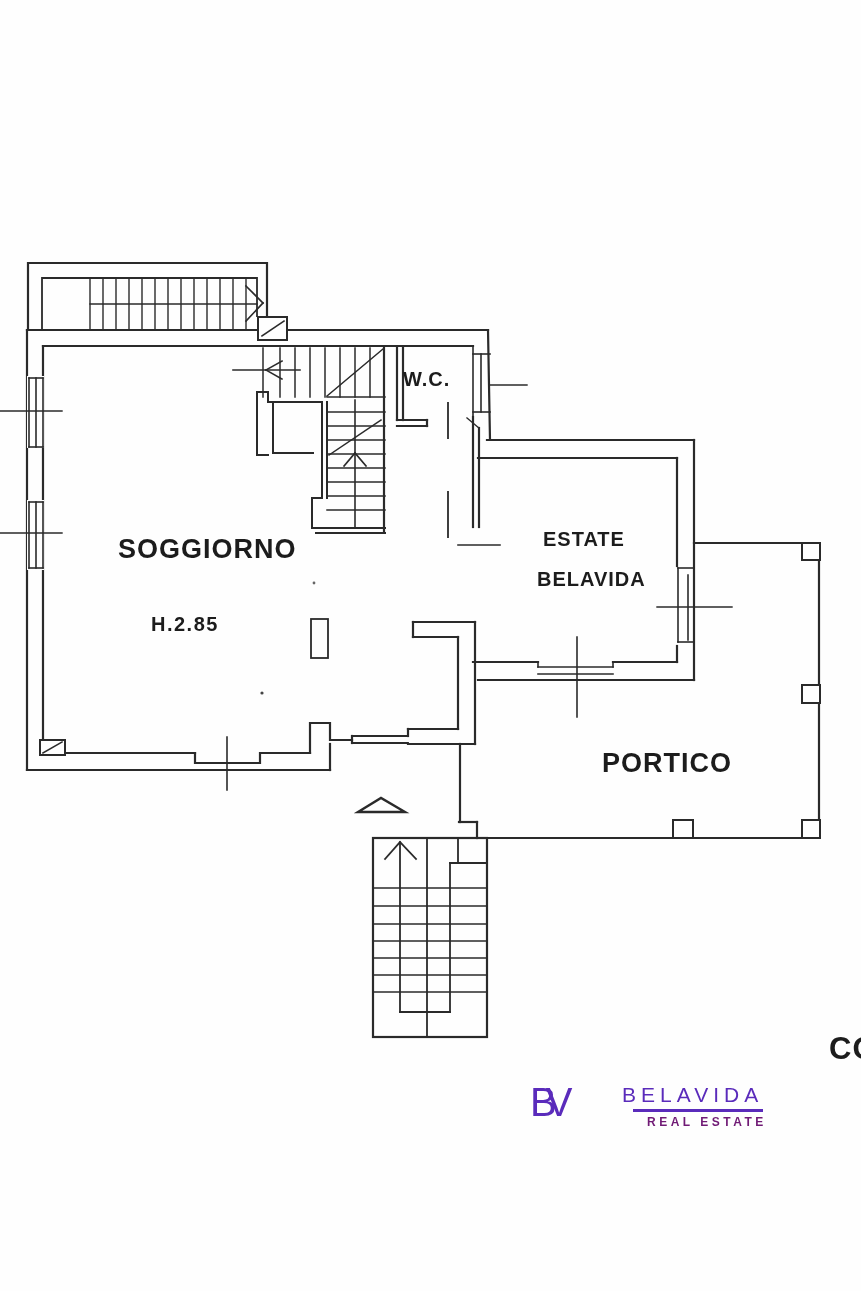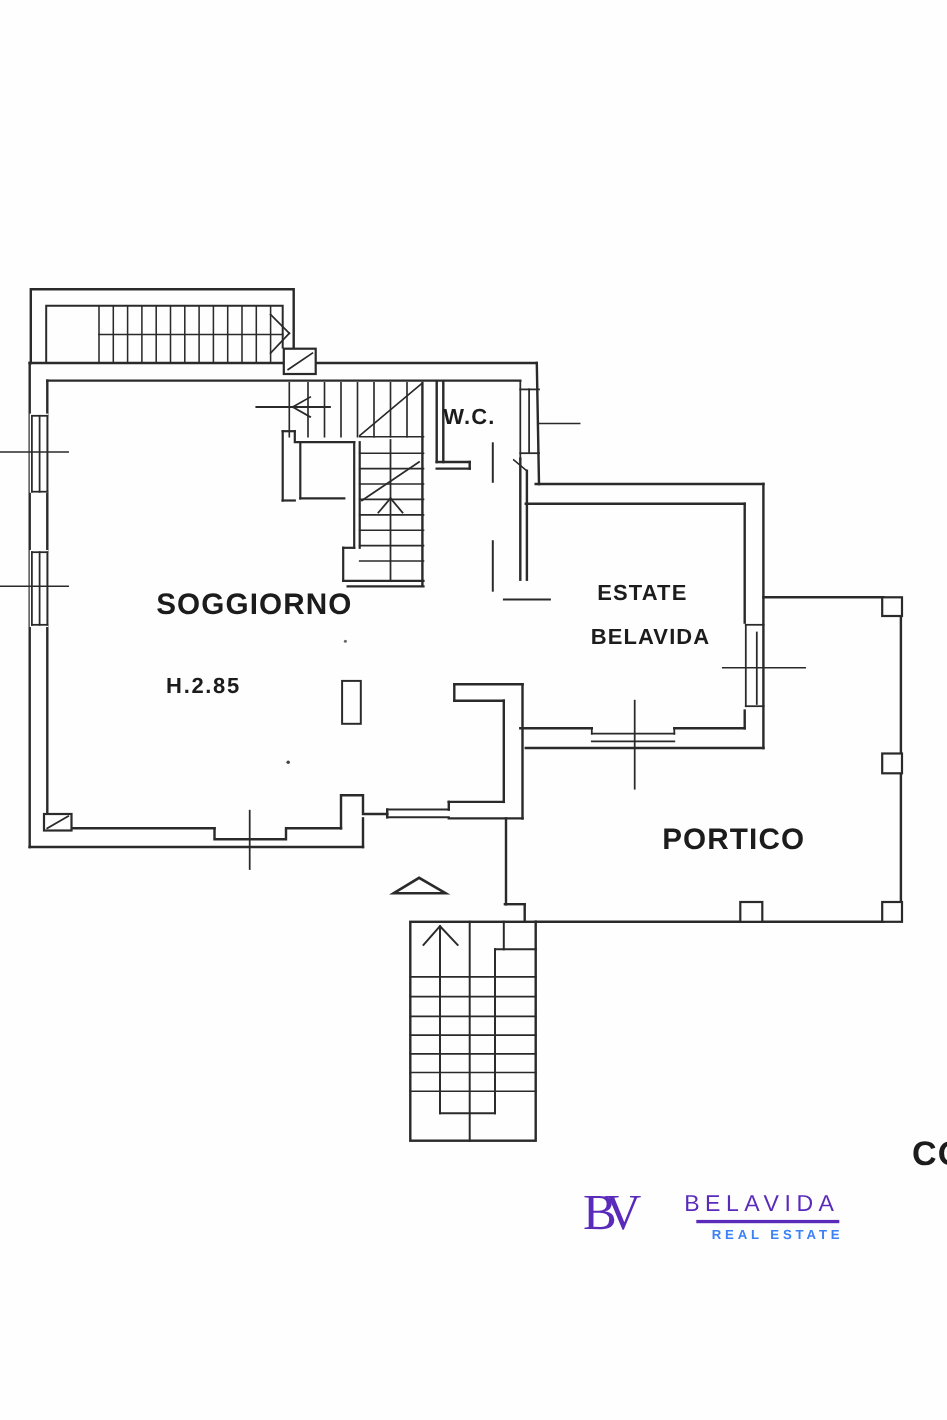--- a/index.html
+++ b/index.html
@@ -7,22 +7,22 @@
         font-family:"Liberation Sans", sans-serif;}
   #plan-svg{position:absolute;left:0;top:0;}
   .room-label{position:absolute;color:#1c1c1c;font-weight:700;letter-spacing:1px;
               white-space:nowrap;}
   .lbl-26{font-size:20px;}
   .lbl-27{font-size:27px;}
   .edge-text{position:absolute;color:#1c1c1c;font-weight:700;font-size:31px;letter-spacing:1px;
              white-space:nowrap;}
   
   .logo{position:absolute;left:528px;top:1072px;width:300px;height:70px;}
-  .logo-mono{position:absolute;left:2px;top:0px;font-family:Liberation Serif, serif;
-             font-size:46px;line-height:60px;letter-spacing:-11px;font-weight:500;}
+  .logo-mono{position:absolute;left:2px;top:0px;font-family:Liberation Sans, sans-serif;
+             font-size:40px;line-height:60px;letter-spacing:-11px;font-weight:500;}
   .logo-name{position:absolute;left:94px;top:11px;font-size:21px;font-weight:400;
              letter-spacing:5px;}
   .logo-rule{position:absolute;left:105px;top:37px;width:130px;height:3px;}
   .logo-tag{position:absolute;left:119px;top:43px;font-size:12px;font-weight:600;
             letter-spacing:3.5px;}
 </style>
 </head>
 <body>
 
 <div id="page">
@@ -255,29 +255,29 @@
     </g>
 
     <g stroke-width="2.4">
       <path d="M358 812 L381 798 L405 812 Z" fill="#fefefe"></path>
     </g>
     <rect x="311" y="619" width="17" height="39" stroke-width="1.8" fill="#fefefe"></rect>
     <circle cx="262" cy="693" r="1.6" fill="#444" stroke="none"></circle>
     <circle cx="314" cy="583" r="1.4" fill="#666" stroke="none"></circle>
   </svg>
 
-  <div class="room-label lbl-27" style="left:142px;top:534px;">SOGGIORNO</div>
+  <div class="room-label lbl-27" style="left:118px;top:534px;">SOGGIORNO</div>
   <div class="room-label lbl-26" style="left:151px;top:613px;letter-spacing:1.5px;">H.2.85</div>
   <div class="room-label lbl-26" style="left:403px;top:368px;">W.C.</div>
   <div class="room-label lbl-26" style="left:543px;top:528px;">ESTATE</div>
   <div class="room-label lbl-26" style="left:537px;top:568px;">BELAVIDA</div>
   <div class="room-label lbl-27" style="left:602px;top:738px;margin-top:10px;">PORTICO</div>
 
   <div class="edge-text" style="left:829px;top:1031px;">CO</div>
 
   <div class="logo">
     <div class="logo-mono" style="color: rgb(90, 43, 187);">BV</div>
     <div class="logo-name" style="color: rgb(90, 43, 187);">BELAVIDA</div>
     <div class="logo-rule" style="background: rgb(90, 43, 187);"></div>
-    <div class="logo-tag" style="color: #3b82f6;">REAL ESTATE</div>
+    <div class="logo-tag" style="color: #701a75;">REAL ESTATE</div>
   </div>
 
 </div>
 
 </body></html>

